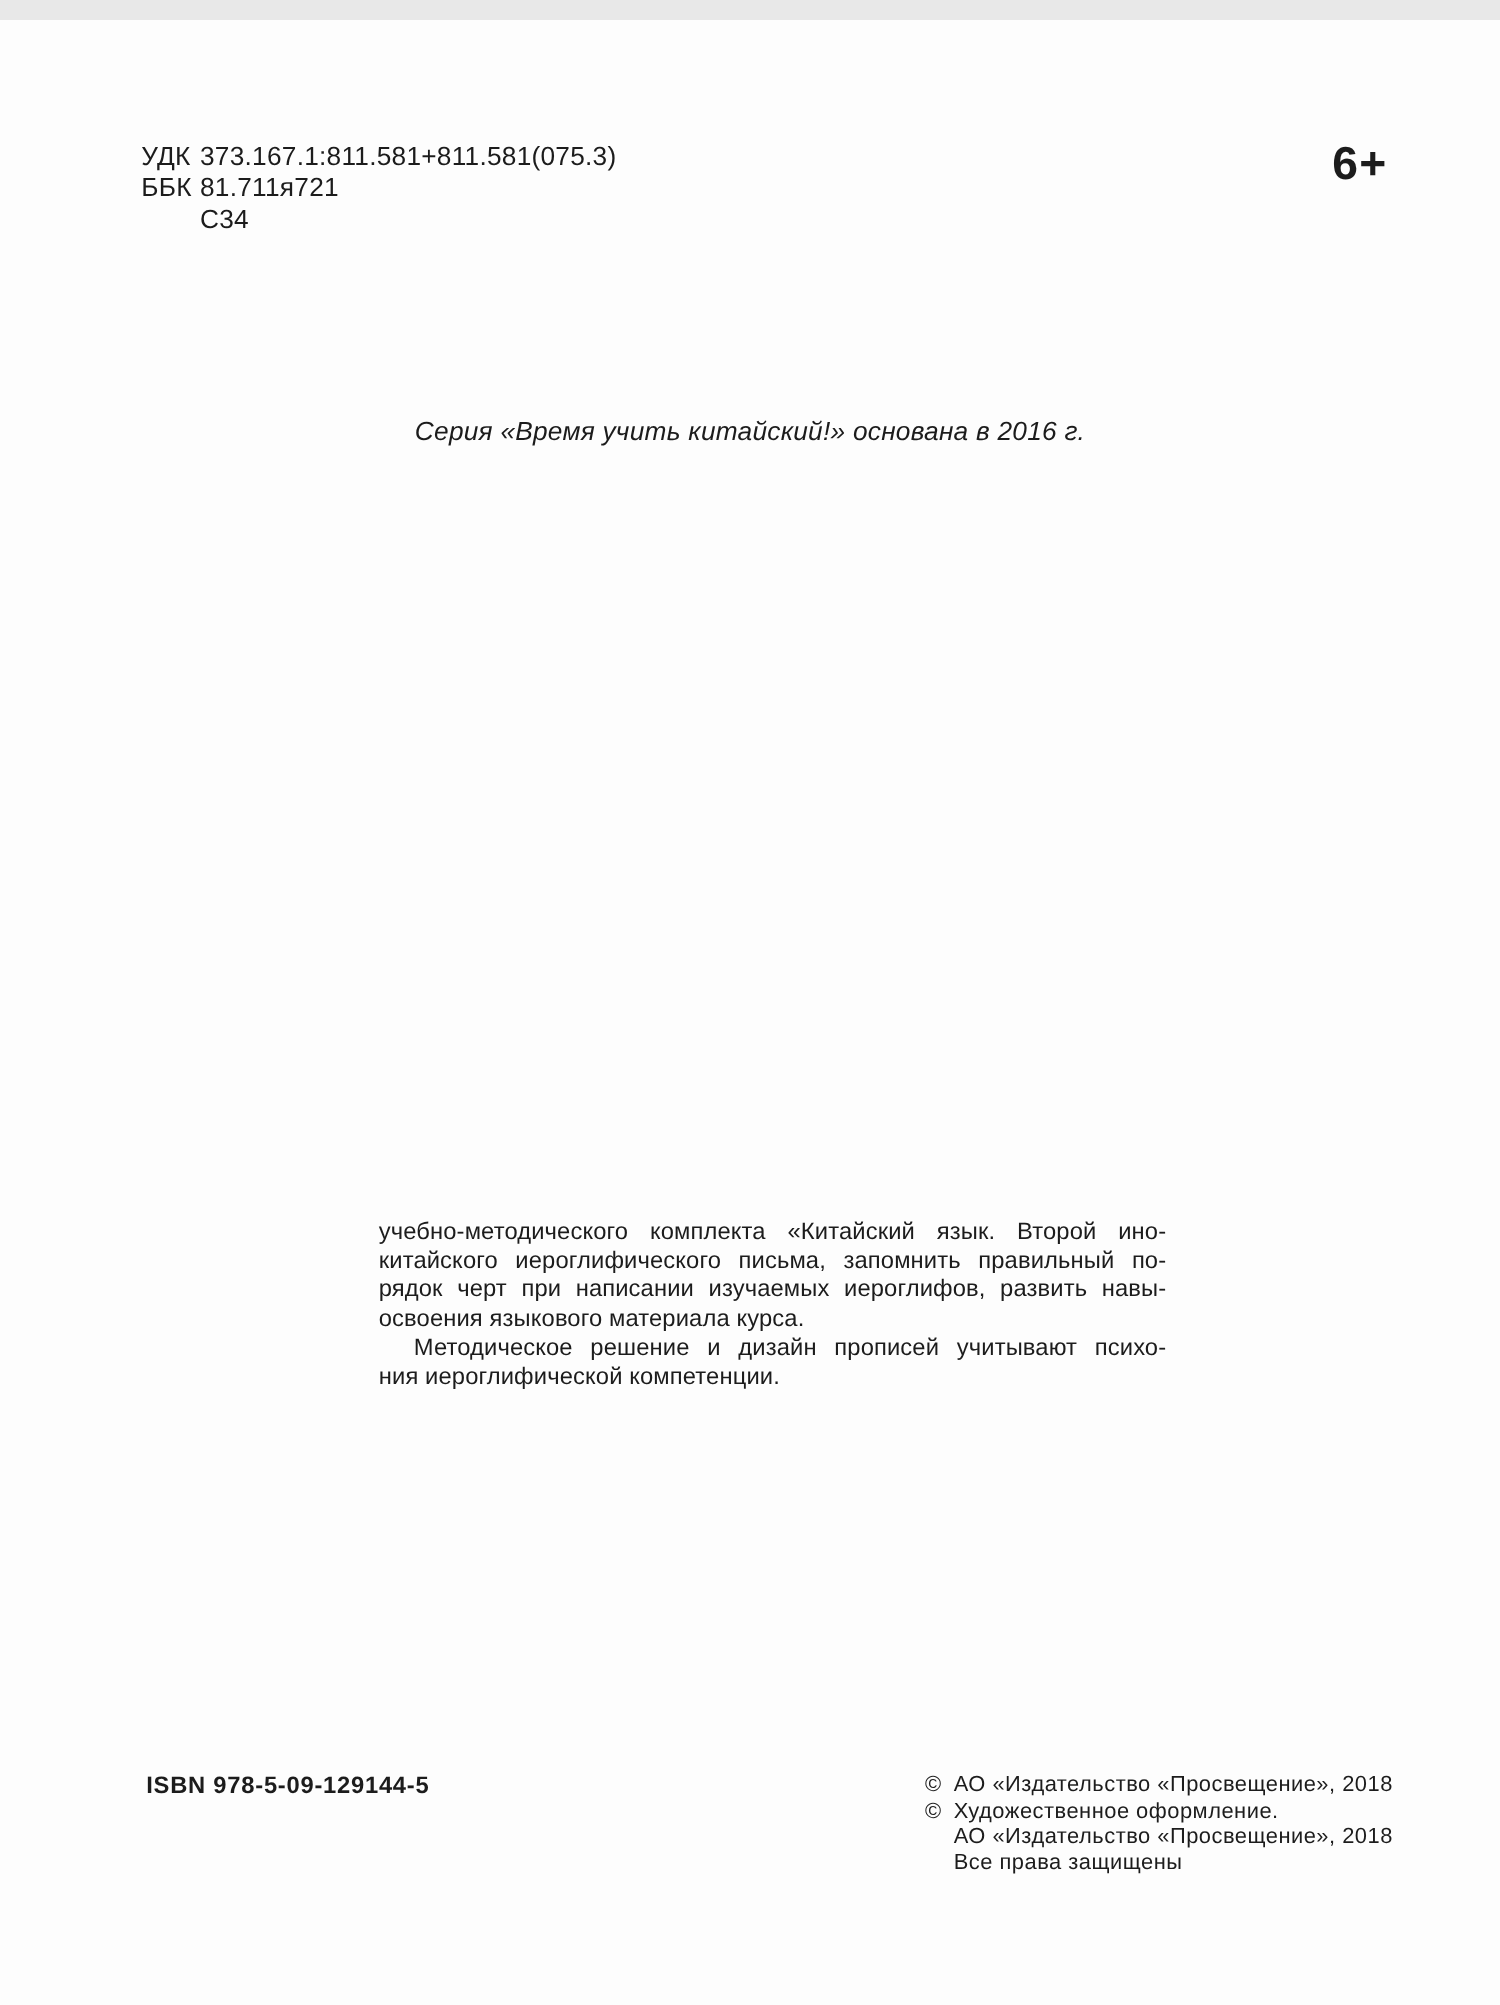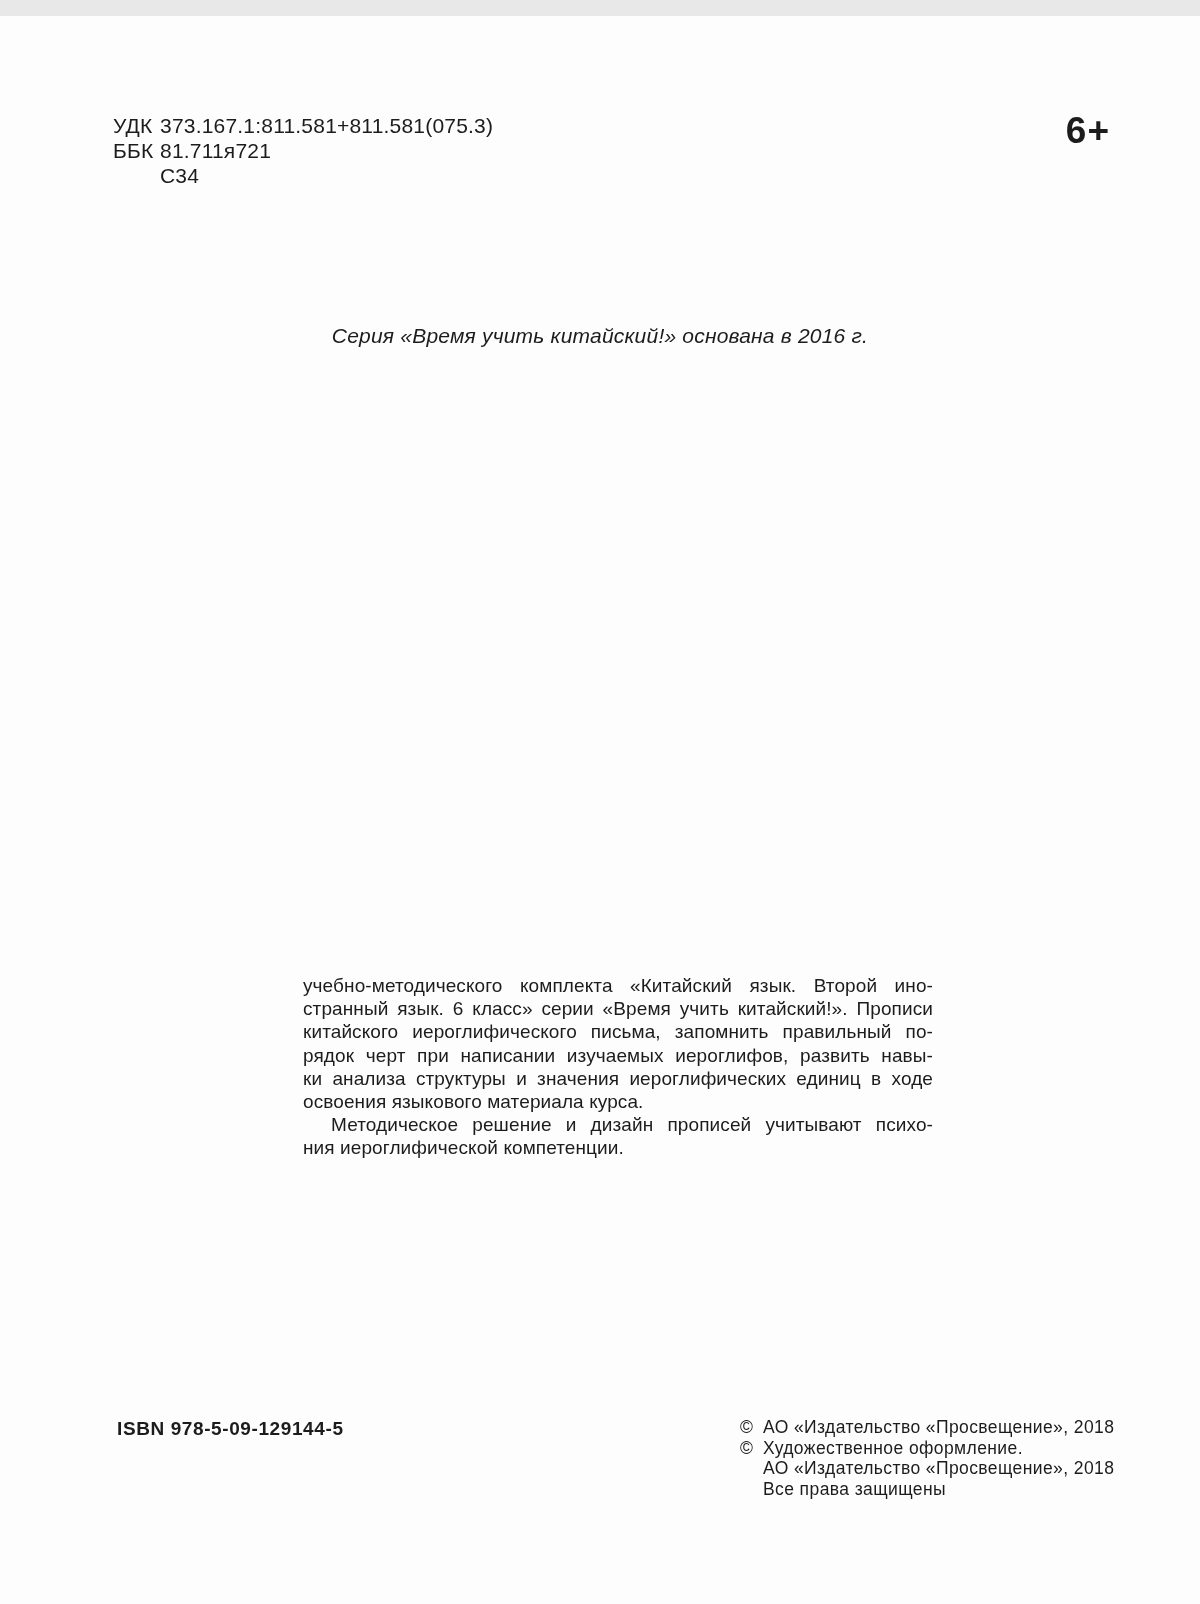--- a/index.html
+++ b/index.html
@@ -34,21 +34,21 @@
     right: 90px;
     font-size: 37px;
     font-weight: bold;
     letter-spacing: 1px;
     line-height: 1;
   }
 
   
   .series-note {
     position: absolute;
-    top: 308px;
+    top: 318px;
     left: 0;
     width: 100%;
     text-align: center;
     font-style: italic;
     font-size: 21px;
     letter-spacing: 0.2px;
   }
 
   
   .annotation {
@@ -106,24 +106,22 @@
     </div>
   </div>
 
   <div class="age-rating">6+</div>
 
   <div class="series-note">Серия «Время учить китайский!» основана в 2016 г.</div>
 
   <div class="annotation">
     <div>
       <div class="aline">учебно-методического комплекта «Китайский язык. Второй ино-</div>
-      <div class="aline">странный язык. 6 класс» серии «Время учить китайский!». Прописи</div>
       <div class="aline">китайского иероглифического письма, запомнить правильный по-</div>
       <div class="aline">рядок черт при написании изучаемых иероглифов, развить навы-</div>
-      <div class="aline">ки анализа структуры и значения иероглифических единиц в ходе</div>
       <div class="aline last">освоения языкового материала курса.</div>
     </div>
     <div>
       <div class="aline indent">Методическое решение и дизайн прописей учитывают психо-</div>
       <div class="aline last">ния иероглифической компетенции.</div>
     </div>
   </div>
 
   <div class="isbn">ISBN 978-5-09-129144-5</div>
 

